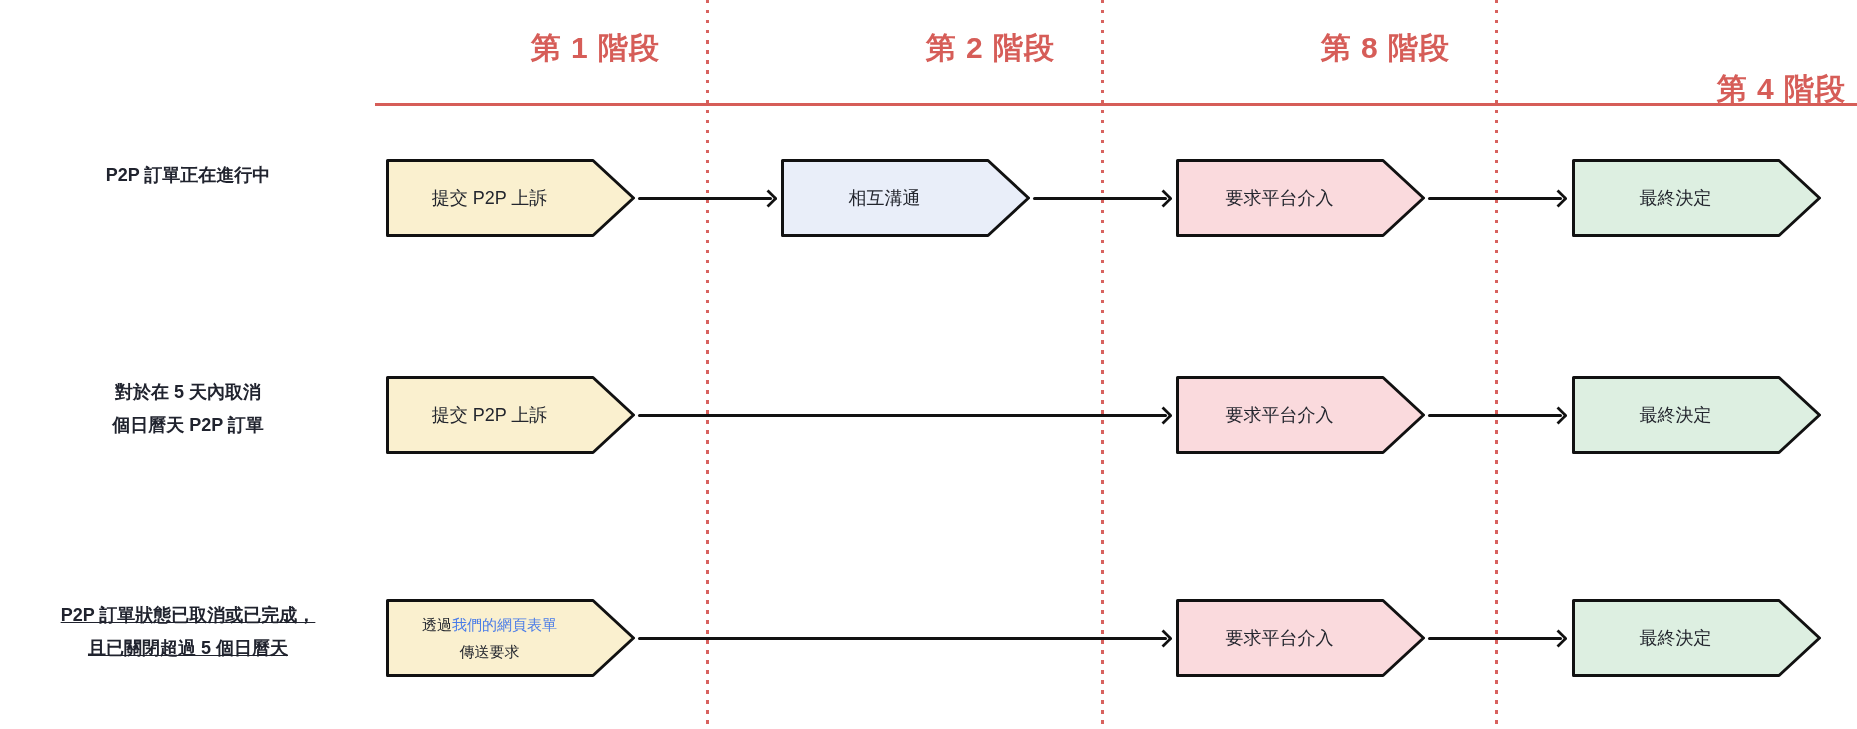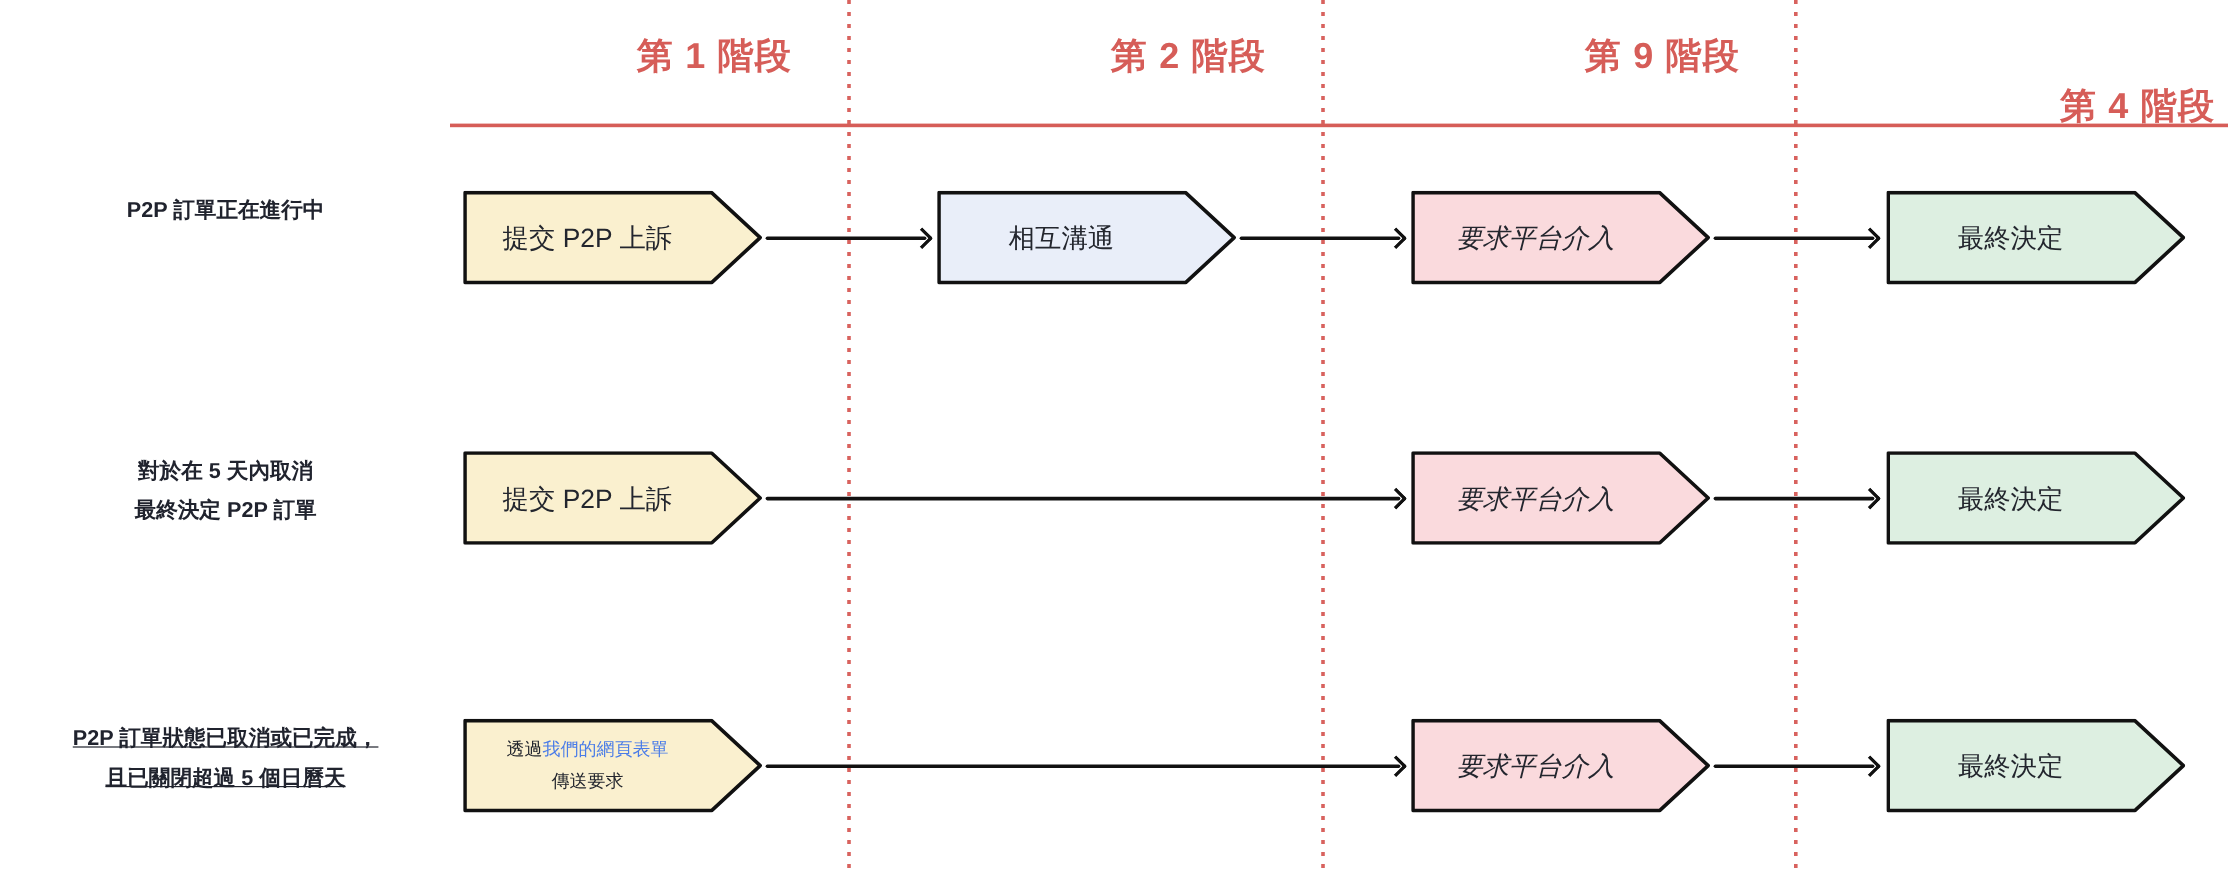--- a/index.html
+++ b/index.html
@@ -50,32 +50,32 @@
   .row-label.r3 { top: 599px; text-decoration: underline; }
 
   
   .shape {
     position: absolute; width: 249px; height: 78px;
   }
   .shape svg { position: absolute; left: 0; top: 0; display: block; }
   .shape .shape-text {
     position: absolute; left: 0; top: 0; width: 207px; height: 78px;
     display: flex; flex-direction: column; justify-content: center; align-items: center;
-    font-size: 22px; color: #23262e; text-align: center; line-height: 27px;
+    font-size: 18px; color: #23262e; text-align: center; line-height: 27px;
   }
   .shape .shape-text.small { font-size: 15px; line-height: 27px; }
   .fill-yellow polygon { fill: #faf0cf; }
   .fill-blue   polygon { fill: #e9eef9; }
   .fill-pink   polygon { fill: #fadadd; }
   .fill-green  polygon { fill: #ddefe1; }
   .shape polygon { stroke: #111111; stroke-width: 3; stroke-linejoin: round; }
 
   .col1 { left: 386px; }
   .col2 { left: 781px; }
-  .col3 { left: 1176px; font-style: italic; }
+  .col3 { left: 1176px; }
   .col4 { left: 1572px; }
   .r1row { top: 159px; }
   .r2row { top: 376px; }
   .r3row { top: 599px; }
 
   .link { color: #4a7ce8; cursor: pointer; }
 
   
   .arrow { position: absolute; height: 18px; }
   .arrow .shaft {
@@ -91,35 +91,35 @@
   .ar2 { top: 406px; }
   .ar3 { top: 629px; }
 </style>
 </head>
 <body>
 
 <div class="canvas">
 
   <div class="stage-header stage-1">第 1 階段</div>
   <div class="stage-header stage-2">第 2 階段</div>
-  <div class="stage-header stage-3">第 9 階段</div>
+  <div class="stage-header stage-3">第 8 階段</div>
   <div class="stage-header stage-4">第 4 階段</div>
 
   <div class="header-rule"></div>
 
   <div class="divider divider-1"></div>
   <div class="divider divider-2"></div>
   <div class="divider divider-3"></div>
 
   <div class="row-label r1">
     <div>P2P 訂單正在進行中</div>
   </div>
   <div class="row-label r2">
     <div>對於在 5 天內取消</div>
-    <div>最終決定 P2P 訂單</div>
+    <div>個日曆天 P2P 訂單</div>
   </div>
   <div class="row-label r3">
     <div>P2P 訂單狀態已取消或已完成，</div>
     <div>且已關閉超過 5 個日曆天</div>
   </div>
 
   <div class="shape fill-yellow col1 r1row">
     <svg width="249" height="78" viewBox="0 0 249 78">
         <polygon points="1.5,1.5 207,1.5 247.5,39 207,76.5 1.5,76.5"></polygon>
       </svg>

